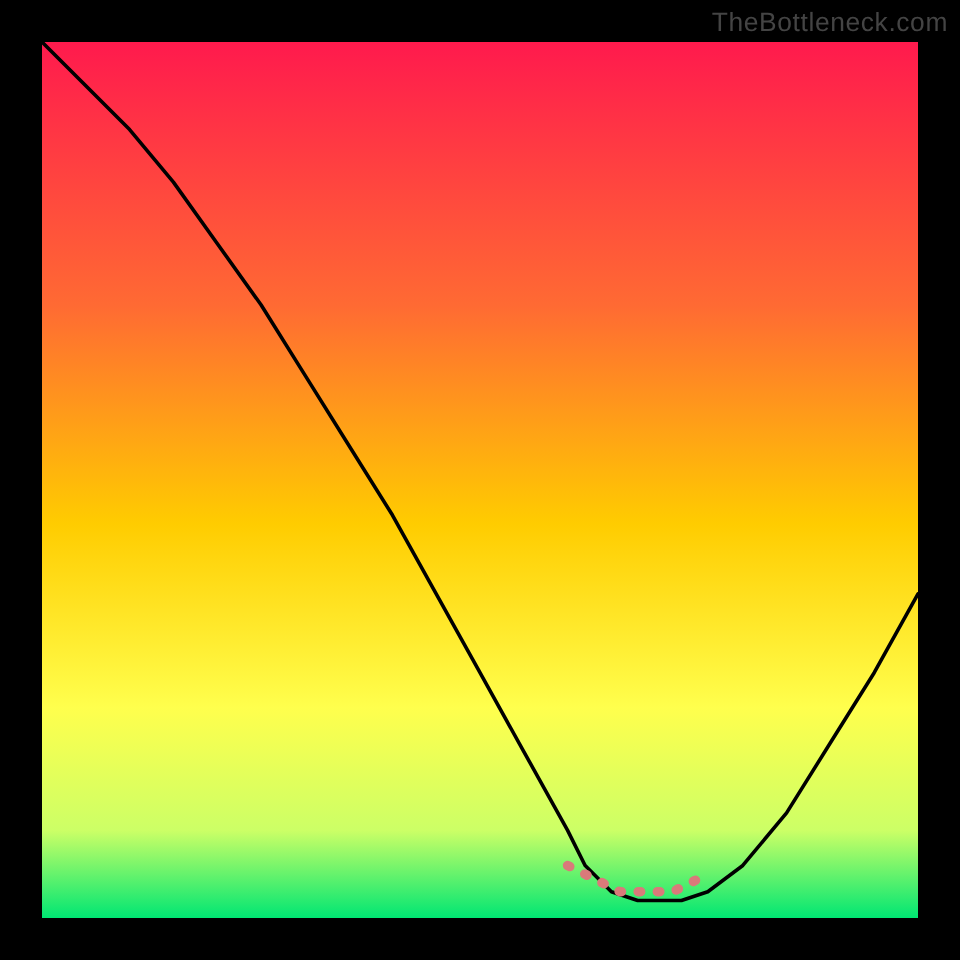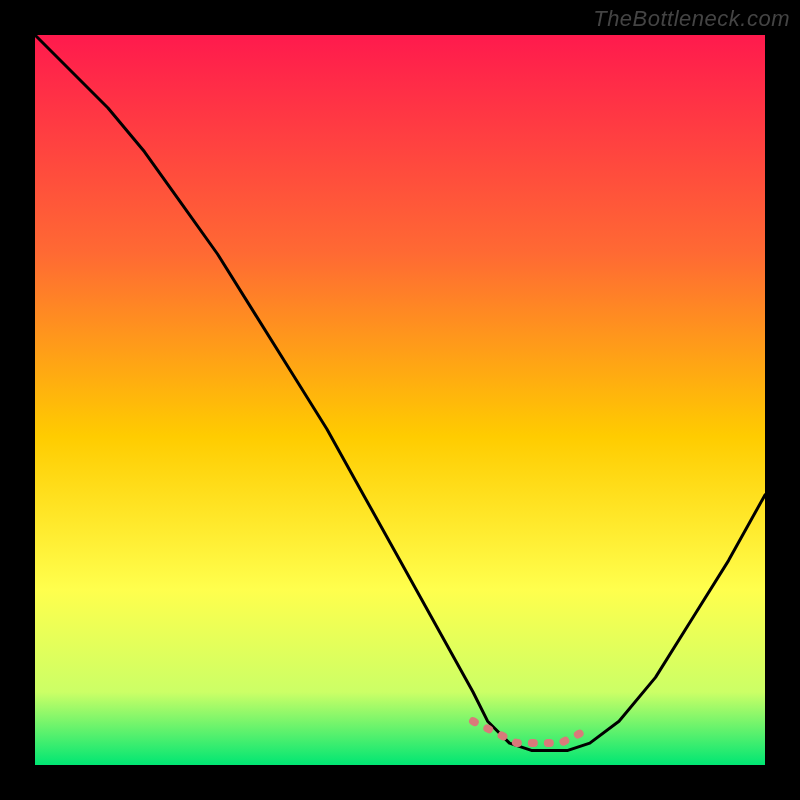--- a/index.html
+++ b/index.html
@@ -10,21 +10,20 @@
     height: 800px;
     position: relative;
     font-family: Arial, sans-serif;
   }
   .chart-wrap {
     position: absolute;
     left: 0;
     top: 0;
     width: 800px;
     height: 800px;
-    font-style: italic;
   }
   .watermark {
     position: absolute;
     top: 6px;
     right: 10px;
     color: #444;
     font-size: 22px;
     font-weight: 500;
     letter-spacing: 0.5px;
     z-index: 10;

